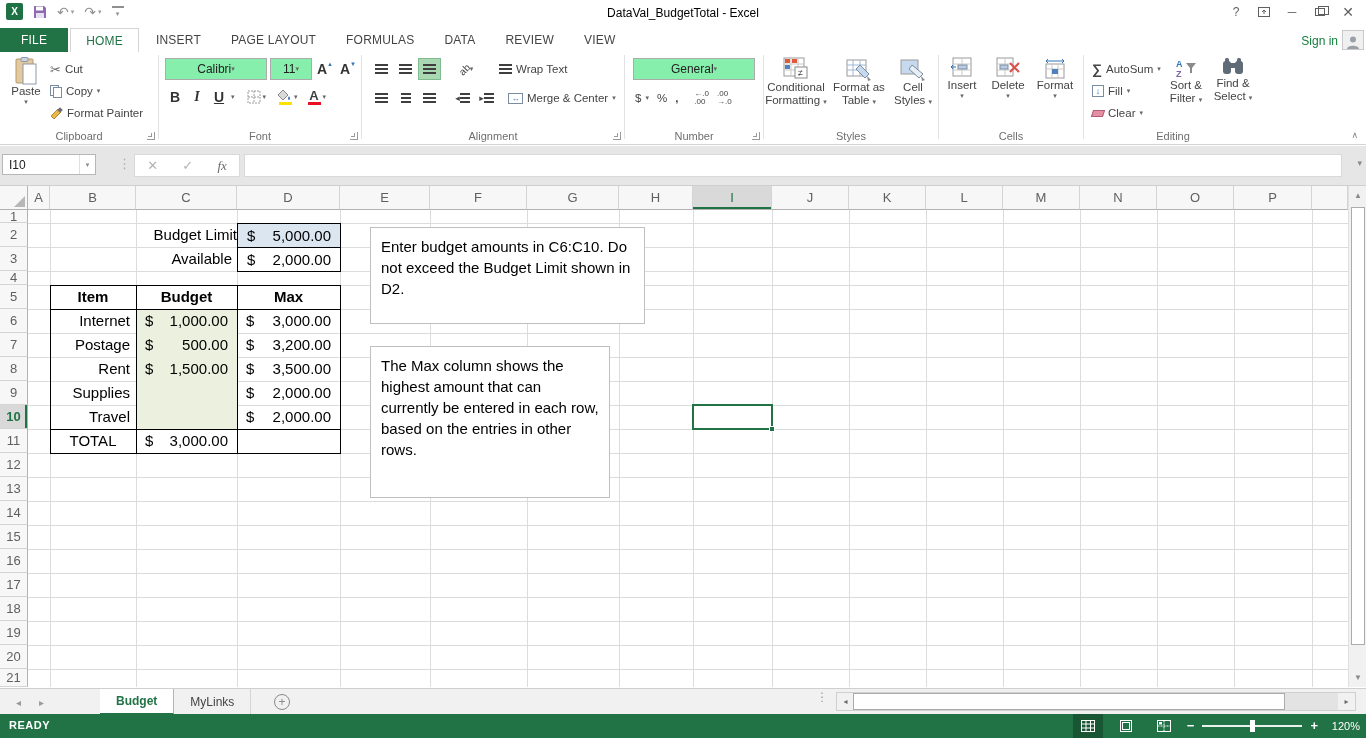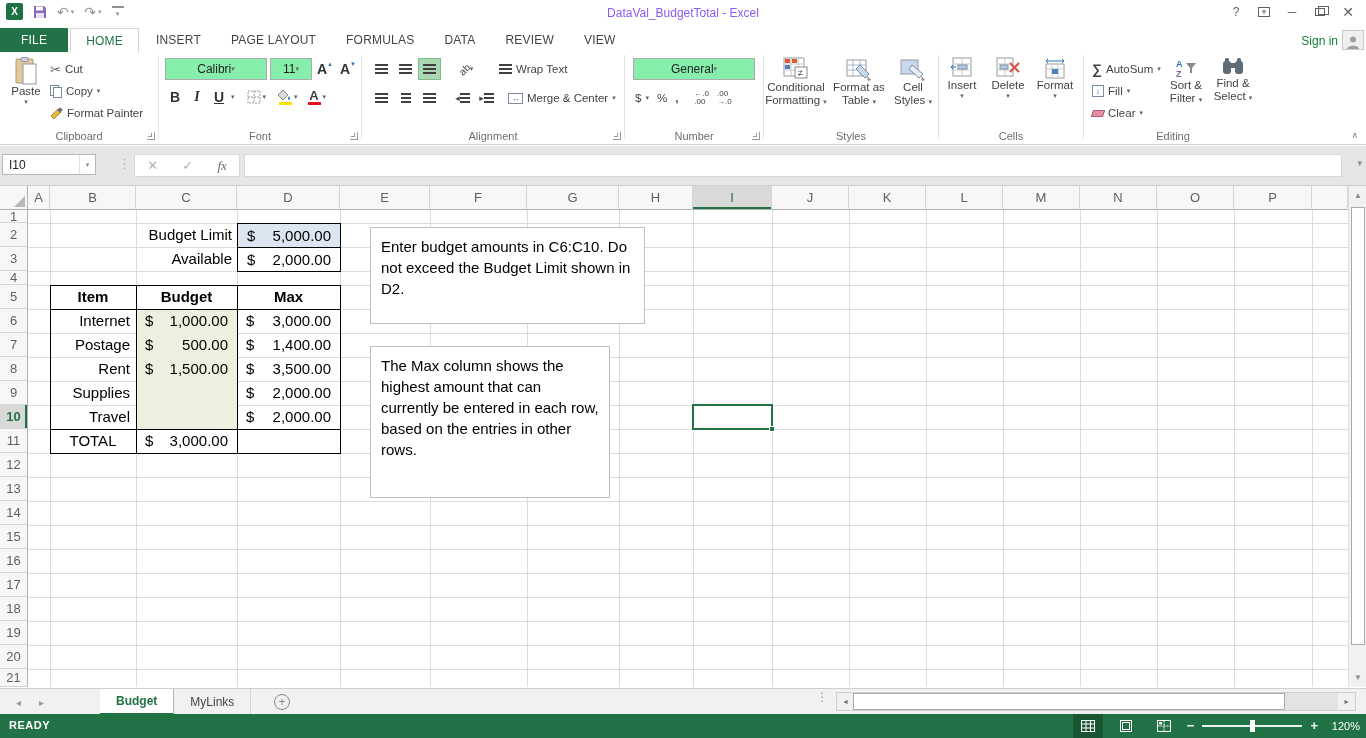--- a/index.html
+++ b/index.html
@@ -5,21 +5,21 @@
   *{margin:0;padding:0;box-sizing:border-box}
   html,body{width:1366px;height:738px;overflow:hidden}
   body{font-family:"Liberation Sans",sans-serif;background:#fff;position:relative;color:#444;-webkit-font-smoothing:antialiased}
   
   .titlebar{position:absolute;left:0;top:0;width:1366px;height:28px;background:#fff}
   .qat{position:absolute;left:6px;top:3px;display:flex;align-items:center;gap:10px}
   .xlogo{width:17px;height:17px;background:#1e7145;border-radius:2px;color:#fff;font-size:10px;font-weight:bold;display:flex;align-items:center;justify-content:center}
   .qbtn{color:#8f8f8f;font-size:14px;line-height:16px;display:flex;align-items:center;gap:2px;cursor:default}
   .qbtn .mini{font-size:7px;color:#9e9e9e}
   .qmore{width:12px;height:12px;border-top:2px solid #8f8f8f;display:flex;align-items:flex-end;justify-content:center;font-size:7px;color:#8f8f8f}
-  .wtitle{position:absolute;left:0;top:6px;width:100%;text-align:center;font-size:12px;color:#8b5cf6}
+  .wtitle{position:absolute;left:0;top:6px;width:100%;text-align:center;font-size:12px;color:#000000}
   .wctrl{position:absolute;right:4px;top:0;display:flex}
   .wc{width:28px;height:24px;display:flex;align-items:center;justify-content:center;color:#5f5f5f;font-size:12px}
   .restore-ic{width:10px;height:8px;border:1px solid #5f5f5f;position:relative;background:#fff}
   .restore-ic::before{content:"";position:absolute;left:2px;top:-3px;width:9px;height:7px;border:1px solid #5f5f5f}
   
   .tabrow{position:absolute;left:0;top:28px;width:1366px;height:24px;background:#fff;display:flex;align-items:flex-end}
   .rtab{height:24px;line-height:24px;padding:0 15px;font-size:12px;color:#444;letter-spacing:.2px}
   .rtab-file{background:#217346;color:#fff;padding:0 21px}
   .rtab-active{background:#fff;color:#217346;border:1px solid #d5d5d5;border-bottom:none;margin:0 2px}
   .signin{position:absolute;right:28px;top:6px;font-size:12px;color:#15803d}
@@ -532,21 +532,21 @@
         <div class="hline" style="top: 291px;"></div>
         <div class="hline" style="top: 315px;"></div>
         <div class="hline" style="top: 339px;"></div>
         <div class="hline" style="top: 363px;"></div>
         <div class="hline" style="top: 387px;"></div>
         <div class="hline" style="top: 411px;"></div>
         <div class="hline" style="top: 435px;"></div>
         <div class="hline" style="top: 459px;"></div>
       </div>
 
-    <div class="cellv" style="left:108px;top:13px;width:101px;text-align:right;padding-right:5px">Budget Limit</div>
+    <div class="cellv" style="left:108px;top:13px;width:101px;text-align:right;">Budget Limit</div>
     <div class="cellv acct" style="left:209px;top:13px;width:104px;height:25px;background:#dce6f1;border:1px solid #000">
       <span>$</span>
         <span>5,000.00</span>
     </div>
     <div class="cellv" style="left:108px;top:37px;width:101px;text-align:right;padding-right:5px">Available</div>
     <div class="cellv acct" style="left:209px;top:37px;width:104px;height:25px;background:#fff;border:1px solid #000">
       <span>$</span>
         <span>2,000.00</span>
     </div>
 
@@ -566,21 +566,21 @@
         <span>3,000.00</span>
       </div>
 
     <div class="cellv" style="left:22px;top:123px;width:86px;text-align:right;padding-right:6px">Postage</div>
     <div class="cellv acct" style="left:108px;top:123px;width:101px">
         <span>$</span>
         <span>500.00</span>
       </div>
     <div class="cellv acct" style="left:209px;top:123px;width:103px">
         <span>$</span>
-        <span>1,400.00</span>
+        <span>3,200.00</span>
       </div>
 
     <div class="cellv" style="left:22px;top:147px;width:86px;text-align:right;padding-right:6px">Rent</div>
     <div class="cellv acct" style="left:108px;top:147px;width:101px">
         <span>$</span>
         <span>1,500.00</span>
       </div>
     <div class="cellv acct" style="left:209px;top:147px;width:103px">
         <span>$</span>
         <span>3,500.00</span>

